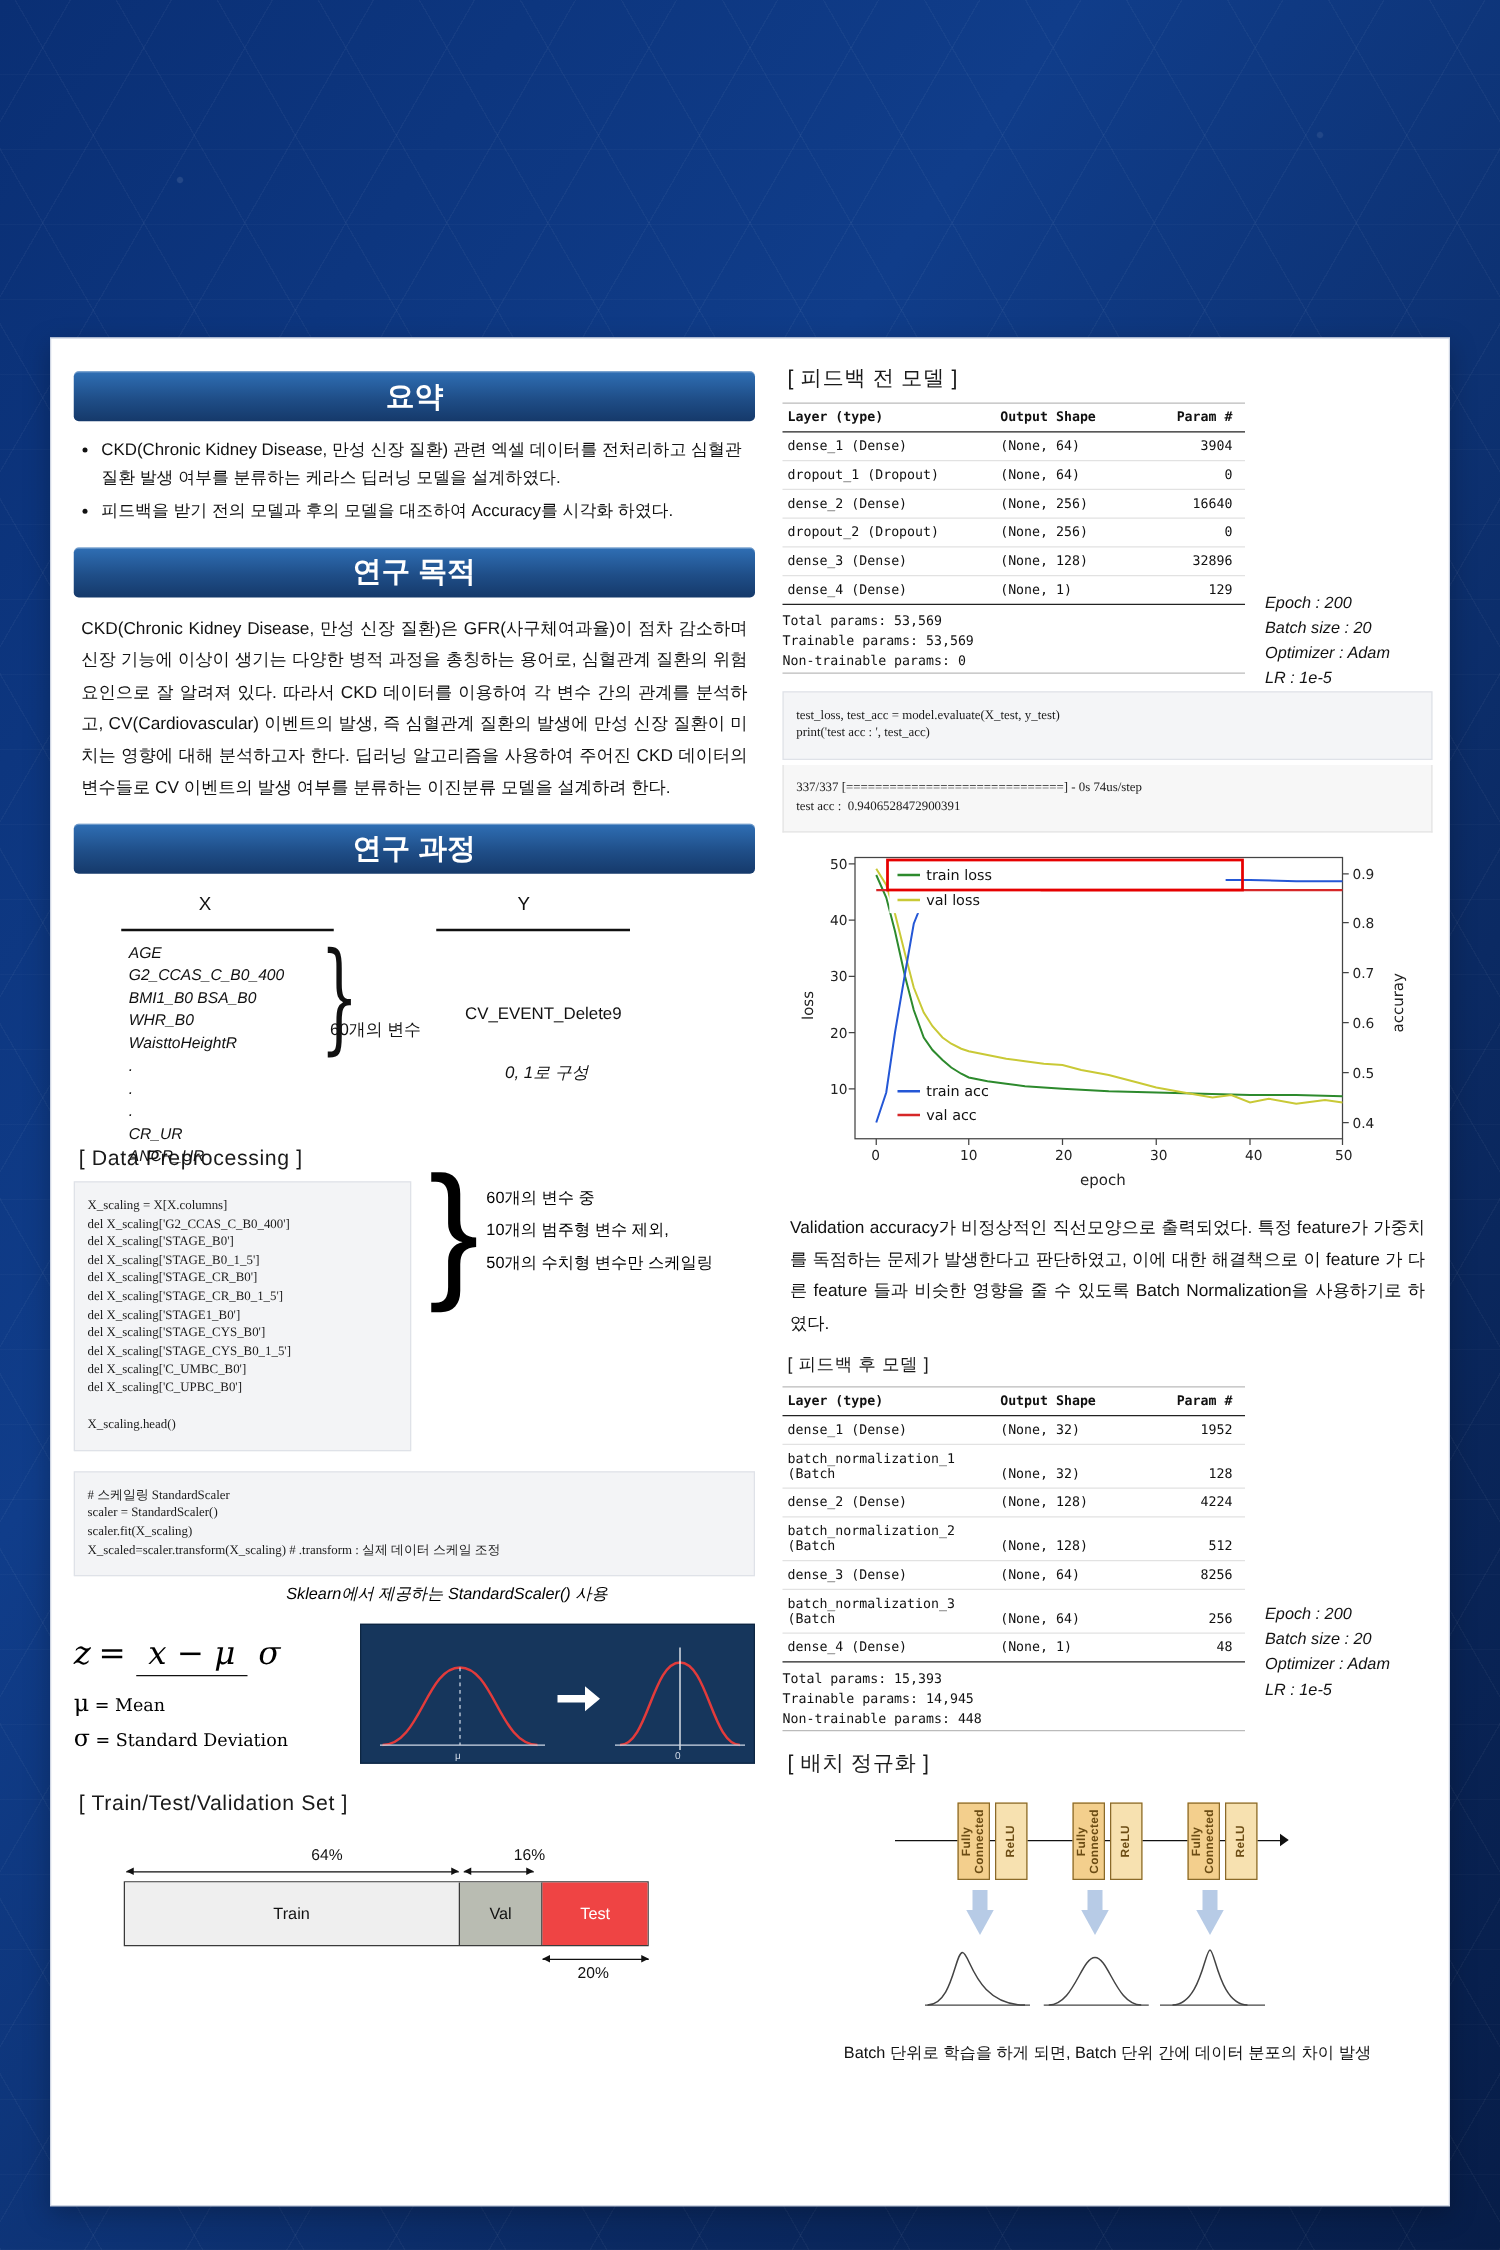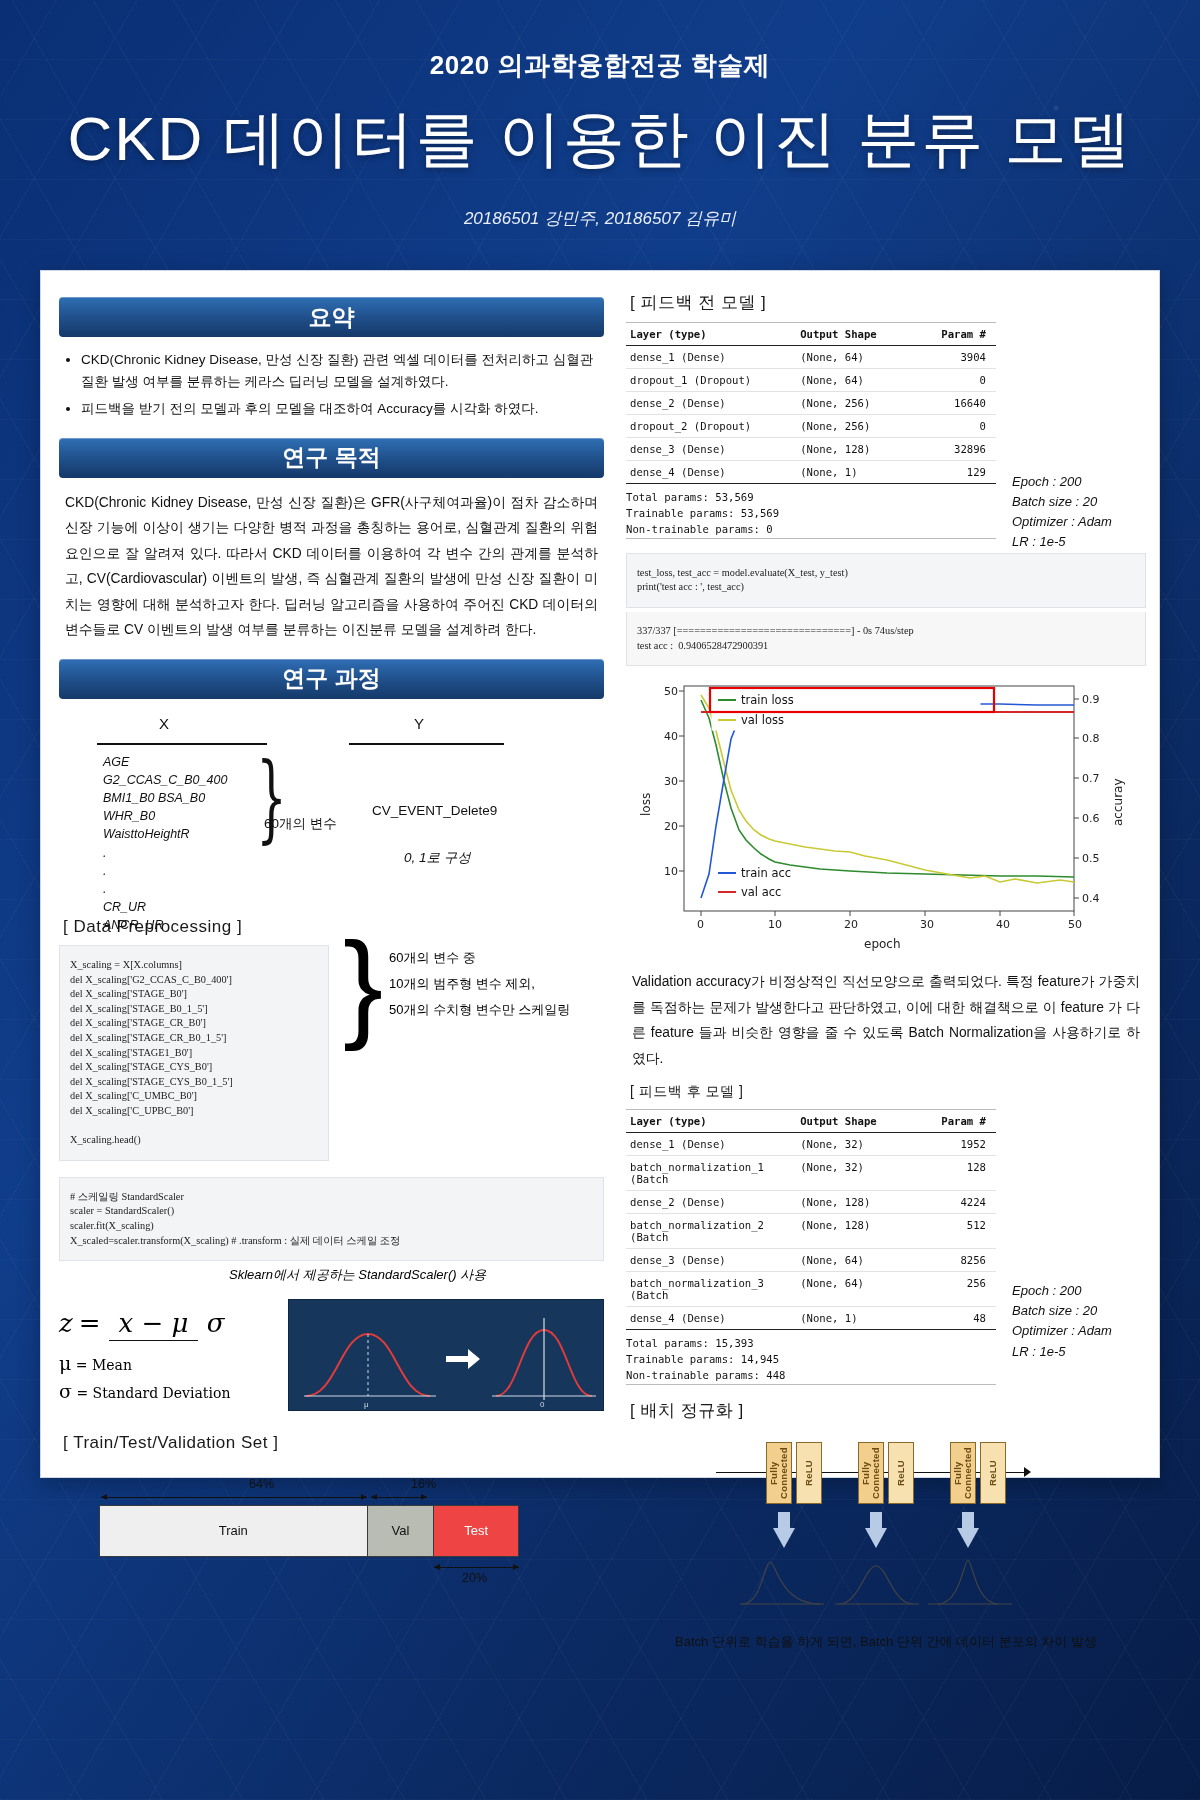--- a/index.html
+++ b/index.html
@@ -32,21 +32,21 @@
   .header { position:relative; text-align:center; padding-top:48px; color:#fff; }
   .subtitle { font-size:26px; font-weight:bold; letter-spacing:0.5px; }
   .maintitle {
     font-size:62px; font-weight:400; margin-top:14px; letter-spacing:2px;
     text-shadow:0 2px 6px rgba(0,0,0,0.35);
   }
   .authors { margin-top:26px; font-size:17px; font-style:italic; color:#e9eefb; }
 
   
   .card {
-    position:absolute; left:40px; top:270px; width:1120px; height:1208px;
+    position:absolute; left:40px; top:270px; width:1120px; height:1495px;
     background:#ffffff; border:1px solid #cfd6e4;
     box-shadow:0 6px 20px rgba(0,0,0,0.25);
   }
   .col-left { position:absolute; left:18px; top:16px; width:545px; }
   .col-right{ position:absolute; left:585px; top:16px; width:520px; }
 
   .secbar {
     height:40px; border-radius:4px; margin:10px 0 12px 0;
     background:linear-gradient(180deg,#2f6fb5 0%, #1f4e88 55%, #15396a 100%);
     color:#fff; font-size:23px; font-weight:bold;
@@ -102,21 +102,21 @@
   .arrowline { position:absolute; height:1px; background:#111; }
   .arrowline:before, .arrowline:after{ content:""; position:absolute; top:-3px; border-top:3.5px solid transparent; border-bottom:3.5px solid transparent; }
   .arrowline:before{ left:0; border-right:6px solid #111; }
   .arrowline:after{ right:0; border-left:6px solid #111; }
 
   
   .summary-table {
     font-family:"DejaVu Sans Mono", monospace; font-size:10.6px; color:#111;
     border-top:1px solid #bbb; border-bottom:1px solid #bbb; width:100%;
   }
-  .st-head, .st-row { display:flex; padding:5px 4px; }
+  .st-head, .st-row { display:flex; padding:5px 4px;align-items:flex-end; }
   .st-head { border-bottom:1.5px solid #222; font-weight:bold; }
   .st-row { border-bottom:1px solid #e2e2e2; }
   .st-c1 { flex:0 0 47%; }
   .st-c2 { flex:0 0 33%; }
   .st-c3 { flex:0 0 20%; text-align:right; padding-right:6px; }
   .st-totals { font-family:"DejaVu Sans Mono", monospace; font-size:10.6px; line-height:1.5; padding-top:6px; }
 
   .hpbox { position:absolute; right:0; font-size:13px; font-style:italic; line-height:1.55; color:#111; }
 
   
@@ -139,25 +139,20 @@
   .bn-down-stem { position:absolute; width:12px; height:16px; background:#b7cbe6; }
   .dist { position:absolute; }
   .caption { font-size:13px; line-height:1.6; color:#111; margin-top:10px; }
 </style>
 </head>
 <body>
 
 <div class="poster">
   <div class="bg"></div>
 
-  <div class="header">
-    <div class="subtitle">2020 의과학융합전공 학술제</div>
-    <div class="maintitle">CKD 데이터를 이용한 이진 분류 모델</div>
-    <div class="authors">20186501 강민주, 20186507 김유미</div>
-  </div>
 
   <div class="card">
 
     <div class="col-left">
 
       <div class="secbar">요약</div>
       <ul class="summary">
         <li>CKD(Chronic Kidney Disease, 만성 신장 질환) 관련 엑셀 데이터를 전처리하고 심혈관질환 발생 여부를 분류하는 케라스 딥러닝 모델을 설계하였다.</li>
         <li>피드백을 받기 전의 모델과 후의 모델을 대조하여 Accuracy를  시각화 하였다.</li>
       </ul>

